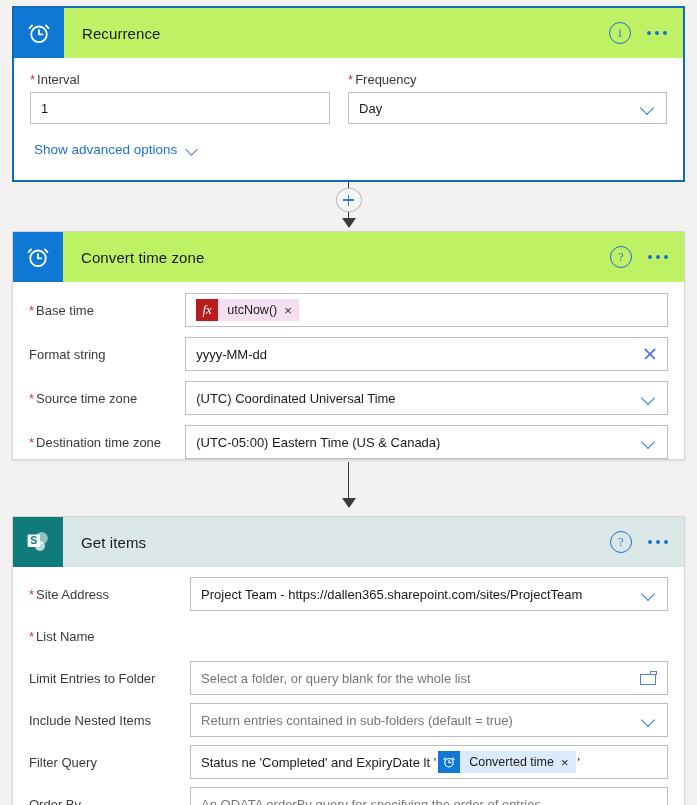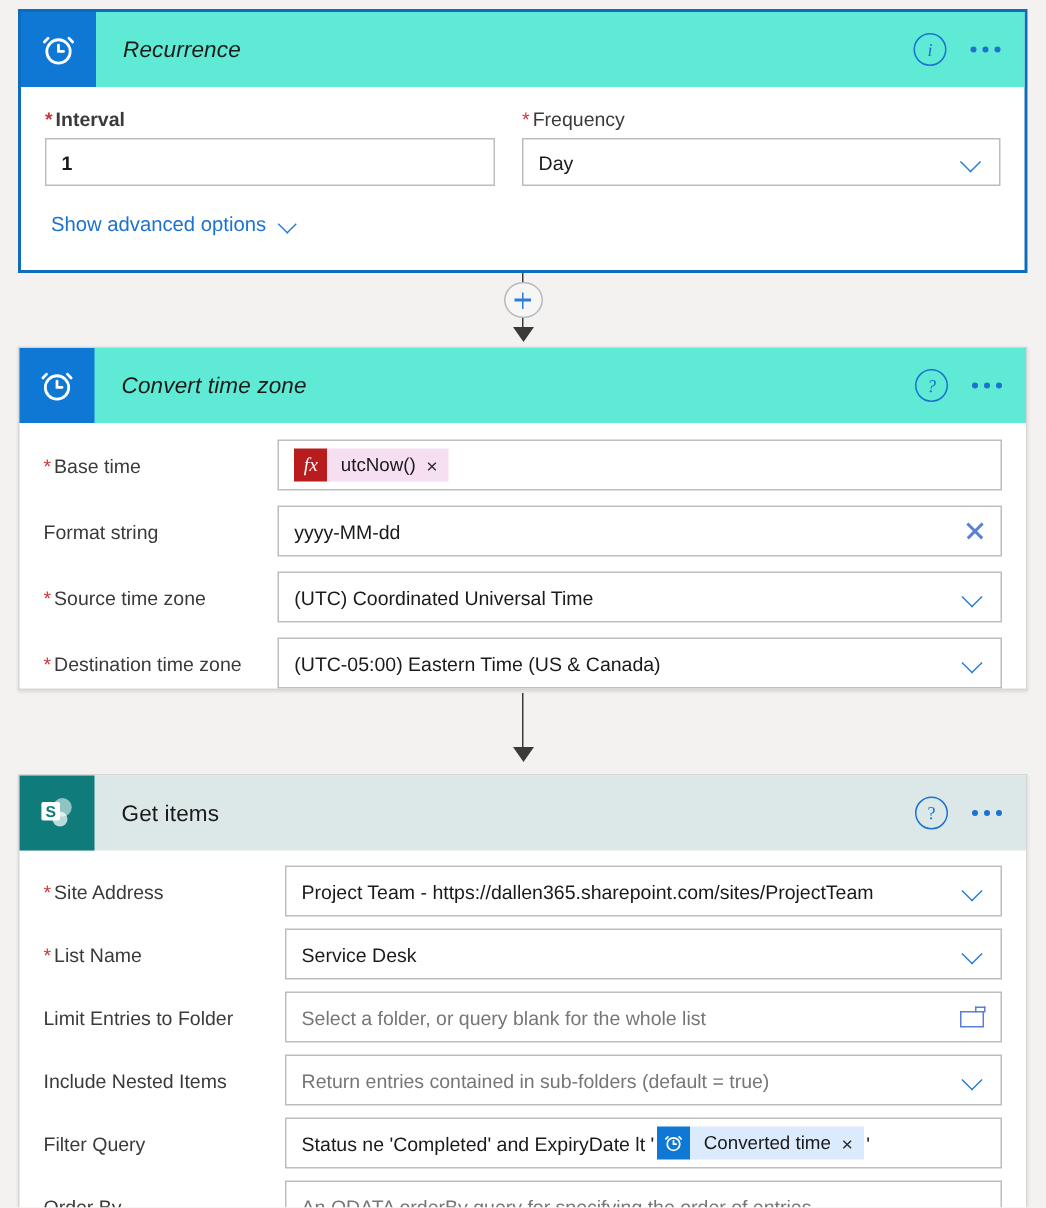--- a/index.html
+++ b/index.html
@@ -32,21 +32,21 @@
     box-shadow: 0 1px 2px rgba(0,0,0,0.10);
   }
 
   
   .card-header {
     display: flex;
     align-items: center;
     height: 50px;
     position: relative;
   }
-  .hdr-blue  { background: #5eead4; font-style: italic; }
+  .hdr-blue  { background: #bef264; }
   .hdr-teal  { background: #dce8e8; }
 
   .hdr-icon {
     width: 50px;
     height: 50px;
     flex: 0 0 50px;
     display: flex;
     align-items: center;
     justify-content: center;
   }
@@ -302,21 +302,21 @@
           <i></i>
             <i></i>
             <i></i>
         </div>
       </div>
     </div>
 
     <div class="card-body">
       <div class="rec-fields">
 
-        <div class="rec-col" style="width:302px;font-weight:bold;">
+        <div class="rec-col" style="width:302px;">
           <div class="lbl"><span class="req">*</span><span>Interval</span></div>
           <div class="fld">
             <span class="val">1</span>
           </div>
         </div>
 
         <div class="rec-col" style="width:321px;">
           <div class="lbl"><span class="req">*</span><span>Frequency</span></div>
           <div class="fld">
             <span class="val">Day</span>
@@ -436,24 +436,20 @@
       <div class="row" style="height:42px; padding-top:6px;">
         <div class="lbl" style="width:165px;"><span class="req">*</span><span>Site Address</span></div>
         <div class="fld" style="width:489px; height:34px;">
           <span class="val">Project Team - https://dallen365.sharepoint.com/sites/ProjectTeam</span>
           <span class="chev"></span>
         </div>
       </div>
 
       <div class="row" style="height:42px;">
         <div class="lbl" style="width:165px;"><span class="req">*</span><span>List Name</span></div>
-        <div class="fld" style="width:489px; height:34px;">
-          <span class="val">Service Desk</span>
-          <span class="chev"></span>
-        </div>
       </div>
 
       <div class="row" style="height:42px;">
         <div class="lbl" style="width:165px;">Limit Entries to Folder</div>
         <div class="fld" style="width:489px; height:34px;">
           <span class="ph">Select a folder, or query blank for the whole list</span>
           <span class="folder-ic">
             <span class="ftab"></span>
               <span class="fbody"></span>
           </span>

